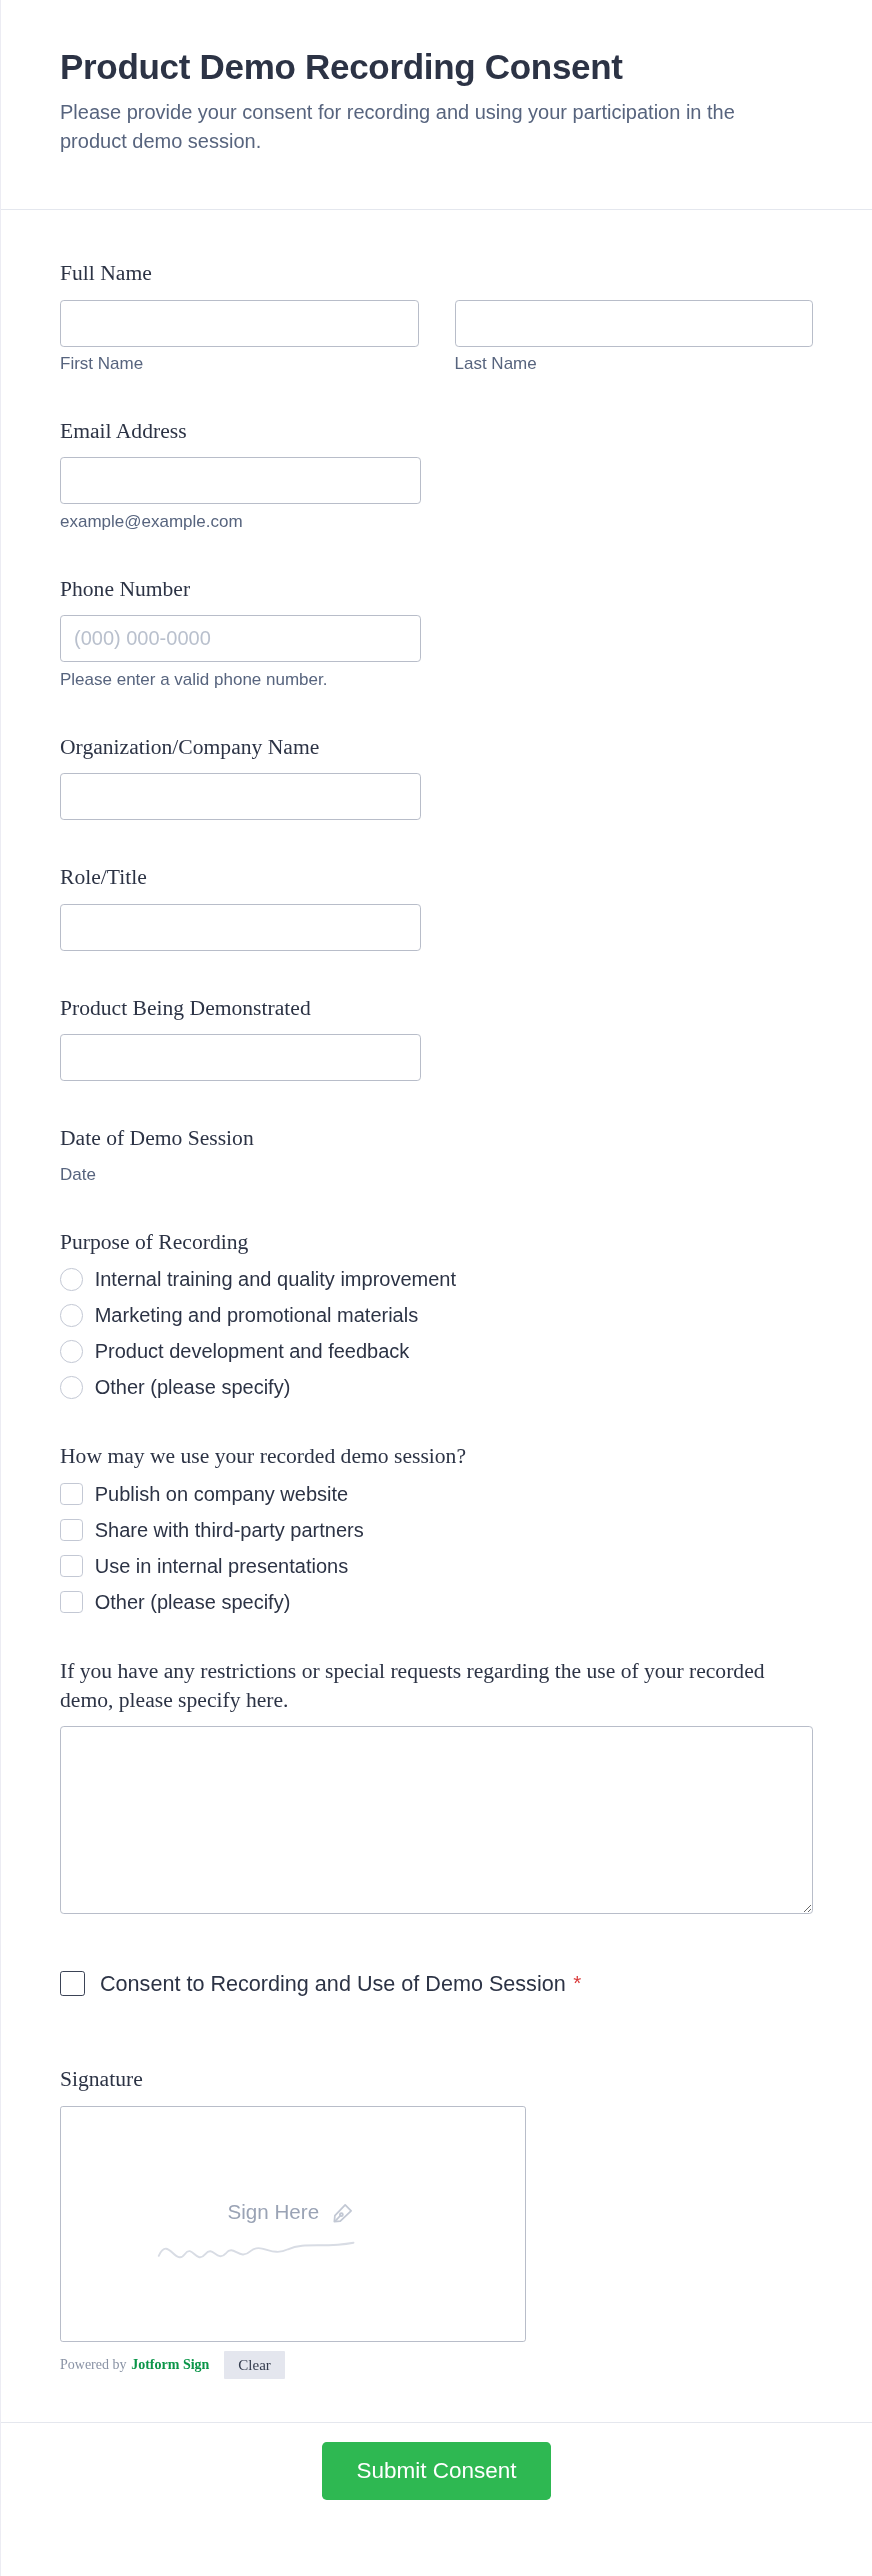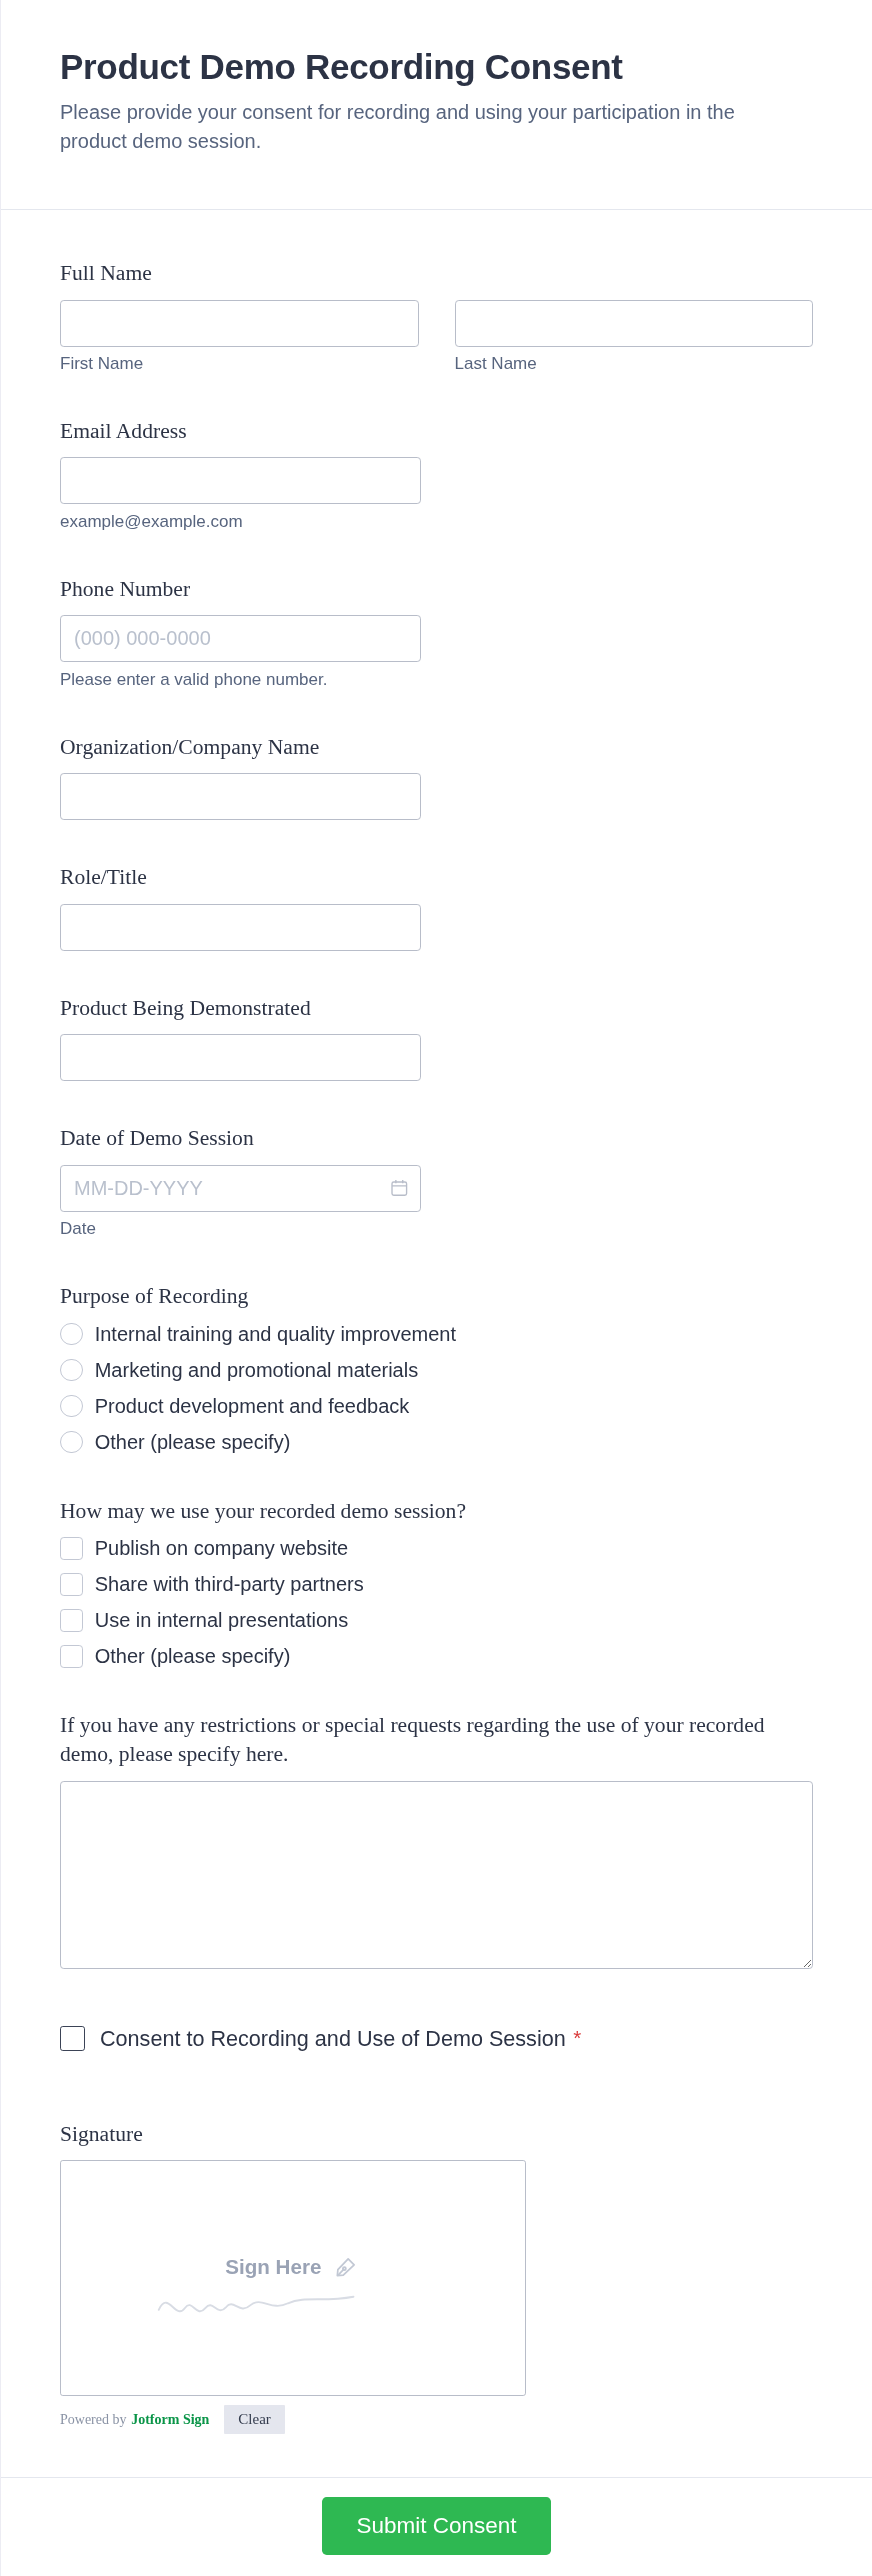--- a/index.html
+++ b/index.html
@@ -42,21 +42,21 @@
 
   
   .consent-block { margin:54px 0 68px; }
   .consent-row { display:flex; align-items:flex-start; }
   .consent-box { width:25px; height:25px; border:1.9px solid #3b4356; border-radius:2.8px; background:#fff; flex:none; cursor:pointer; }
   .consent-label { font-size:21.6px; color:#2c3345; margin-left:15px; }
   .req-star { color:#da3a3a; font-size:20.6px; margin-left:7.5px; vertical-align:top; }
 
   
   .sig-box { width:466px; height:236px; border:0.9px solid #b8bdc9; border-radius:2.8px; position:relative; background:#fff; cursor:crosshair; }
-  .sig-center { position:absolute; top:106px; left:0; right:2px; display:flex; justify-content:center; align-items:center; gap:11.3px; transform:translateY(-50%);font-weight:bold; }
+  .sig-center { position:absolute; top:106px; left:0; right:2px; display:flex; justify-content:center; align-items:flex-start; gap:11.3px; transform:translateY(-50%); }
   .sign-here { font-size:20.6px; color:#9aa3b5; }
   .squiggle { position:absolute; left:94px; top:113px; }
   .sig-meta { width:466px; display:flex; justify-content:flex-start; align-items:center; margin-top:9.4px;font-family:Liberation Serif, serif; }
   .powered { font-size:14px; color:#8a93a5; }
   .brand { font-size:14px; font-weight:700; color:#0a9548; margin-left:4.7px; }
   .clear-btn { margin-left:15px; background:#e4e6ee; border:none; border-radius:1px; padding:5.6px 14px;
                font-family:inherit; font-size:15px; color:#343c4e; cursor:pointer; }
 
   
   .footer { border-top:0.9px solid #e4e7ee; margin-top:39px; padding:19px 0 43px; display:flex; justify-content:center; }
@@ -111,29 +111,20 @@
       <input type="text" class="text-input" style="">
     </div>
 
     <div class="block">
       <div class="q-label">Product Being Demonstrated</div>
       <input type="text" class="text-input" style="">
     </div>
 
     <div class="block">
       <div class="q-label">Date of Demo Session</div>
-      <div class="date-wrap">
-        <input type="text" class="text-input" placeholder="MM-DD-YYYY" style="">
-        <svg class="cal-icon" width="20.6" height="20.6" viewBox="0 0 24 24" fill="none" stroke="#b8bdc9" stroke-width="1.6">
-          <rect x="3.5" y="5" width="17" height="15.5" rx="2"></rect>
-          <line x1="3.5" y1="9.5" x2="20.5" y2="9.5"></line>
-          <line x1="8" y1="2.8" x2="8" y2="6.5"></line>
-          <line x1="16" y1="2.8" x2="16" y2="6.5"></line>
-        </svg>
-      </div>
       <div class="sublabel">Date</div>
     </div>
 
     <div class="block">
       <div class="q-label">Purpose of Recording</div>
       <div class="opt-row">
         <span class="radio"></span>
         <span class="opt-label">Internal training and quality improvement</span>
       </div>
       <div class="opt-row">

